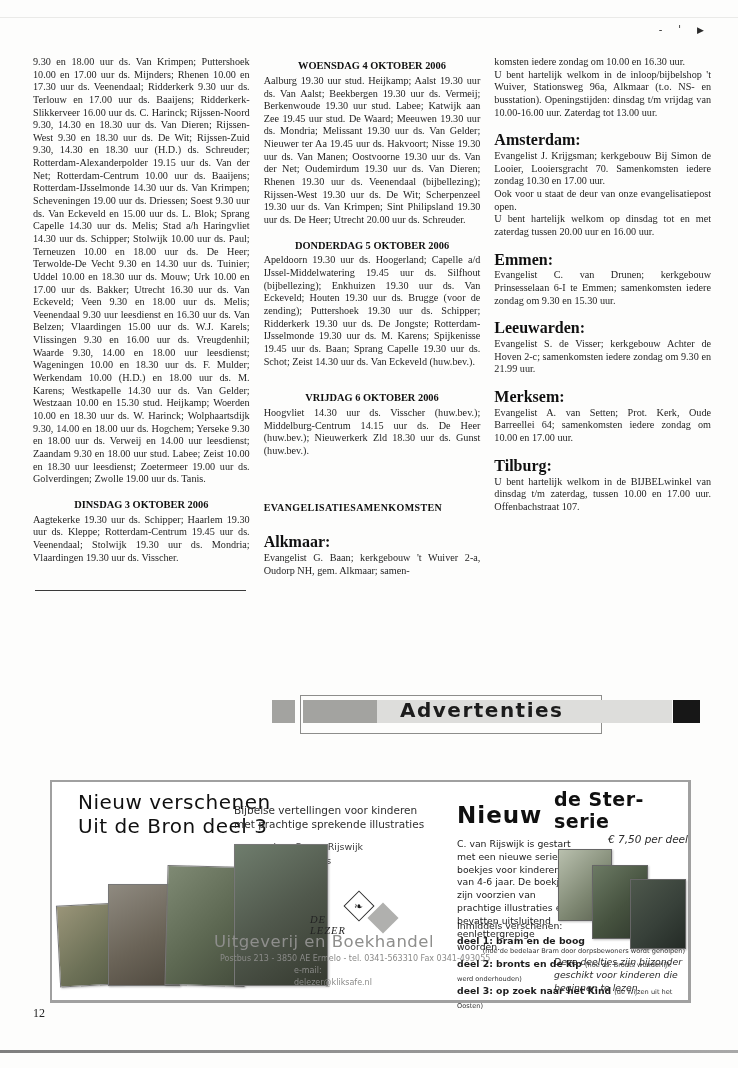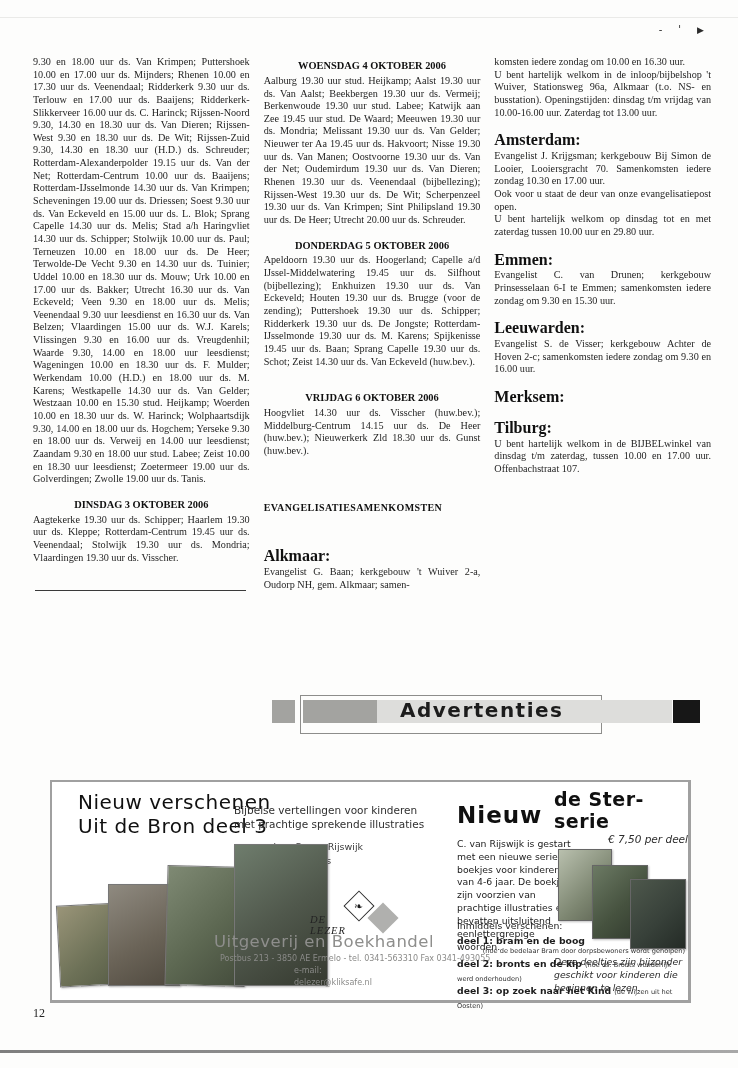--- a/index.html
+++ b/index.html
@@ -131,36 +131,37 @@
     </div>
 
     <div class="col">
       <h3 class="date-heading first">WOENSDAG 4 OKTOBER 2006</h3>
       <p>Aalburg 19.30 uur stud. Heijkamp; Aalst 19.30 uur ds. Van Aalst; Beekbergen 19.30 uur ds. Vermeij; Berkenwoude 19.30 uur stud. Labee; Katwijk aan Zee 19.45 uur stud. De Waard; Meeuwen 19.30 uur ds. Mondria; Melissant 19.30 uur ds. Van Gelder; Nieuwer ter Aa 19.45 uur ds. Hakvoort; Nisse 19.30 uur ds. Van Manen; Oostvoorne 19.30 uur ds. Van der Net; Oudemirdum 19.30 uur ds. Van Dieren; Rhenen 19.30 uur ds. Veenendaal (bijbellezing); Rijssen-West 19.30 uur ds. De Wit; Scherpenzeel 19.30 uur ds. Van Krimpen; Sint Philipsland 19.30 uur ds. De Heer; Utrecht 20.00 uur ds. Schreuder.</p>
       <h3 class="date-heading">DONDERDAG 5 OKTOBER 2006</h3>
       <p>Apeldoorn 19.30 uur ds. Hoogerland; Capelle a/d IJssel-Middelwatering 19.45 uur ds. Silfhout (bijbellezing); Enkhuizen 19.30 uur ds. Van Eckeveld; Houten 19.30 uur ds. Brugge (voor de zending); Puttershoek 19.30 uur ds. Schipper; Ridderkerk 19.30 uur ds. De Jongste; Rotterdam-IJsselmonde 19.30 uur ds. M. Karens; Spijkenisse 19.45 uur ds. Baan; Sprang Capelle 19.30 uur ds. Schot; Zeist 14.30 uur ds. Van Eckeveld (huw.bev.).</p>
       <h3 class="date-heading" style="margin-top:24px;">VRIJDAG 6 OKTOBER 2006</h3>
       <p>Hoogvliet 14.30 uur ds. Visscher (huw.bev.); Middelburg-Centrum 14.15 uur ds. De Heer (huw.bev.); Nieuwerkerk Zld 18.30 uur ds. Gunst (huw.bev.).</p>
       <div class="evang-heading">EVANGELISATIESAMENKOMSTEN</div>
-      <div class="city-label" style="margin-top:32px;">Alkmaar:</div>
+      <div class="city-label" style="margin-top:18px;">Alkmaar:</div>
       <p>Evangelist G. Baan; kerkgebouw 't Wuiver 2-a, Oudorp NH, gem. Alkmaar; samen-</p>
     </div>
 
     <div class="col">
       <p>komsten iedere zondag om 10.00 en 16.30 uur.</p>
       <p>U bent hartelijk welkom in de inloop/bijbelshop 't Wuiver, Stationsweg 96a, Alkmaar (t.o. NS- en busstation). Openingstijden: dinsdag t/m vrijdag van 10.00-16.00 uur. Zaterdag tot 13.00 uur.</p>
       <div class="city-label">Amsterdam:</div>
       <p>Evangelist J. Krijgsman; kerkgebouw Bij Simon de Looier, Looiersgracht 70. Samenkomsten iedere zondag 10.30 en 17.00 uur.</p>
       <p>Ook voor u staat de deur van onze evangelisatiepost open.</p>
-      <p>U bent hartelijk welkom op dinsdag tot en met zaterdag tussen 10.00 uur en 29.80 uur.</p>
+      <p>U bent hartelijk welkom op dinsdag tot en met zaterdag tussen 20.00 uur en 16.00 uur.</p>
       <div class="city-label">Emmen:</div>
       <p>Evangelist C. van Drunen; kerkgebouw Prinsesselaan 6-I te Emmen; samenkomsten iedere zondag om 9.30 en 15.30 uur.</p>
       <div class="city-label">Leeuwarden:</div>
-      <p>Evangelist S. de Visser; kerkgebouw Achter de Hoven 2-c; samenkomsten iedere zondag om 9.30 en 16.00 uur.</p>
+      <p>Evangelist S. de Visser; kerkgebouw Achter de Hoven 2-c; samenkomsten iedere zondag om 9.30 en 21.99 uur.</p>
       <div class="city-label">Merksem:</div>
+      <p>Evangelist A. van Setten; Prot. Kerk, Oude Barreellei 64; samenkomsten iedere zondag om 10.00 en 17.00 uur.</p>
       <div class="city-label">Tilburg:</div>
       <p>U bent hartelijk welkom in de BIJBELwinkel van dinsdag t/m zaterdag, tussen 10.00 en 17.00 uur. Offenbachstraat 107.</p>
     </div>
   </div>
 
   <div class="banner-sq-left"></div>
   <div class="banner-outline"></div>
   <div class="banner-seg-gray"></div>
   <div class="banner-seg-light"></div>
   <div class="banner-label">Advertenties</div>

